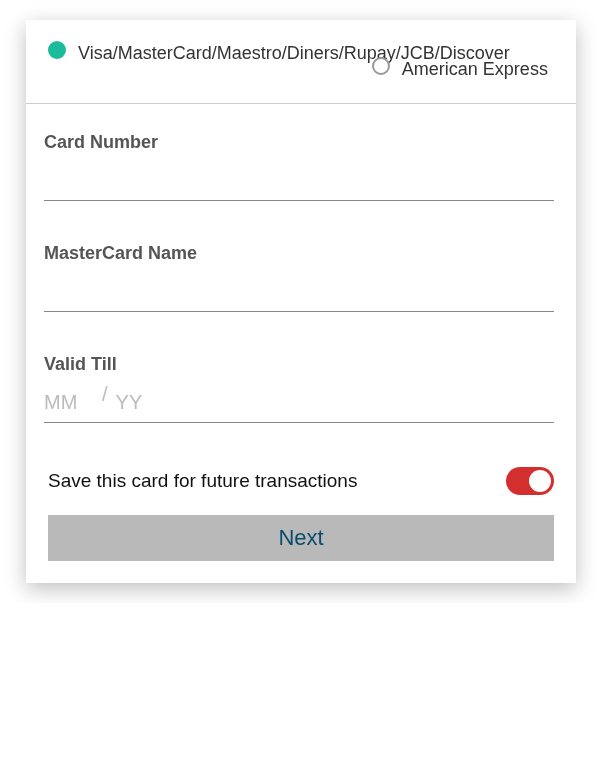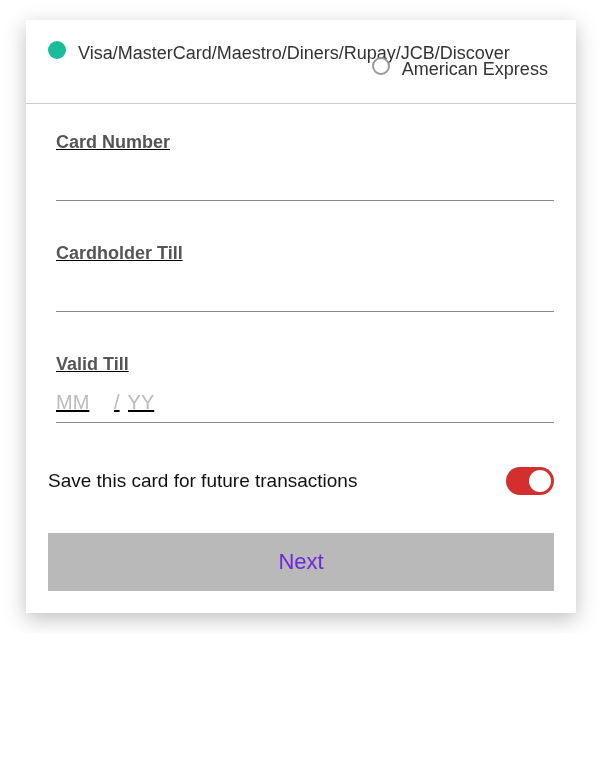--- a/index.html
+++ b/index.html
@@ -44,22 +44,21 @@
     .radio-circle.unselected {
       background: #fff;
       border: 2px solid #999;
     }
     .radio-label {
       font-size: 18px;
       color: #333;
       line-height: 1.7;
     }
     .form-body {
-      padding: 28px 22px 0 30px;
-      text-decoration: underline;
+      padding: 28px 22px 0 18px;
     }
     .field-group {
       margin-bottom: 42px;
     }
     .field-label {
       font-size: 18px;
       font-weight: 600;
       color: #555;
       display: block;
       margin-bottom: 8px;
@@ -75,21 +74,20 @@
       height: 40px;
     }
     .row-split {
       display: flex;
       gap: 40px;
       margin-bottom: 38px;
     }
     .col-half { flex: 1; position: relative; }
     .expiry-wrap {
       display: flex;
-      align-items: center;
       border-bottom: 1.5px solid #888;
       height: 40px;
     }
     .expiry-input {
       border: none;
       outline: none;
       font-size: 20px;
       background: transparent;
       width: 50px;
       color: #333;
@@ -126,21 +124,21 @@
       font-weight: 600;
       margin-left: 10px;
       margin-bottom: 6px;
       cursor: pointer;
       flex-shrink: 0;
     }
     .save-row {
       display: flex;
       align-items: center;
       justify-content: space-between;
-      padding: 6px 22px 38px 22px;
+      padding: 6px 22px 20px 22px;
     }
     .save-label {
       font-size: 19px;
       color: #111;
     }
     .toggle {
       width: 48px;
       height: 28px;
       background: #d32f2f;
       border-radius: 14px;
@@ -152,23 +150,23 @@
       height: 22px;
       background: #fff;
       border-radius: 50%;
       position: absolute;
       top: 3px;
       right: 3px;
     }
     .next-btn {
       width: calc(100% - 44px);
       margin: 0 22px 22px 22px;
-      height: 58px;
+      height: 46px;
       background: #b9b9b9;
-      color: #6d28d9;
+      color: #0c4a6e;
       border: none;
       font-size: 22px;
       cursor: pointer;
       display: block;
     }
   </style>
 </head>
 <body>
 
 <div class="card">
@@ -185,21 +183,21 @@
   </div>
 
   <div class="form-body">
 
     <div class="field-group">
       <label class="field-label">Card Number</label>
       <input class="field-input" type="text" value="" style="">
     </div>
 
     <div class="field-group">
-      <label class="field-label">Cardholder Till</label>
+      <label class="field-label">MasterCard Name</label>
       <input class="field-input" type="text" value="" style="">
     </div>
 
     <div class="row-split">
       <div class="col-half">
         <label class="field-label">Valid Till</label>
         <div class="expiry-wrap">
           <input class="expiry-input" type="text" placeholder="MM" style="">
           <span class="expiry-sep">/</span>
           <input class="expiry-input" type="text" placeholder="YY" style="">

